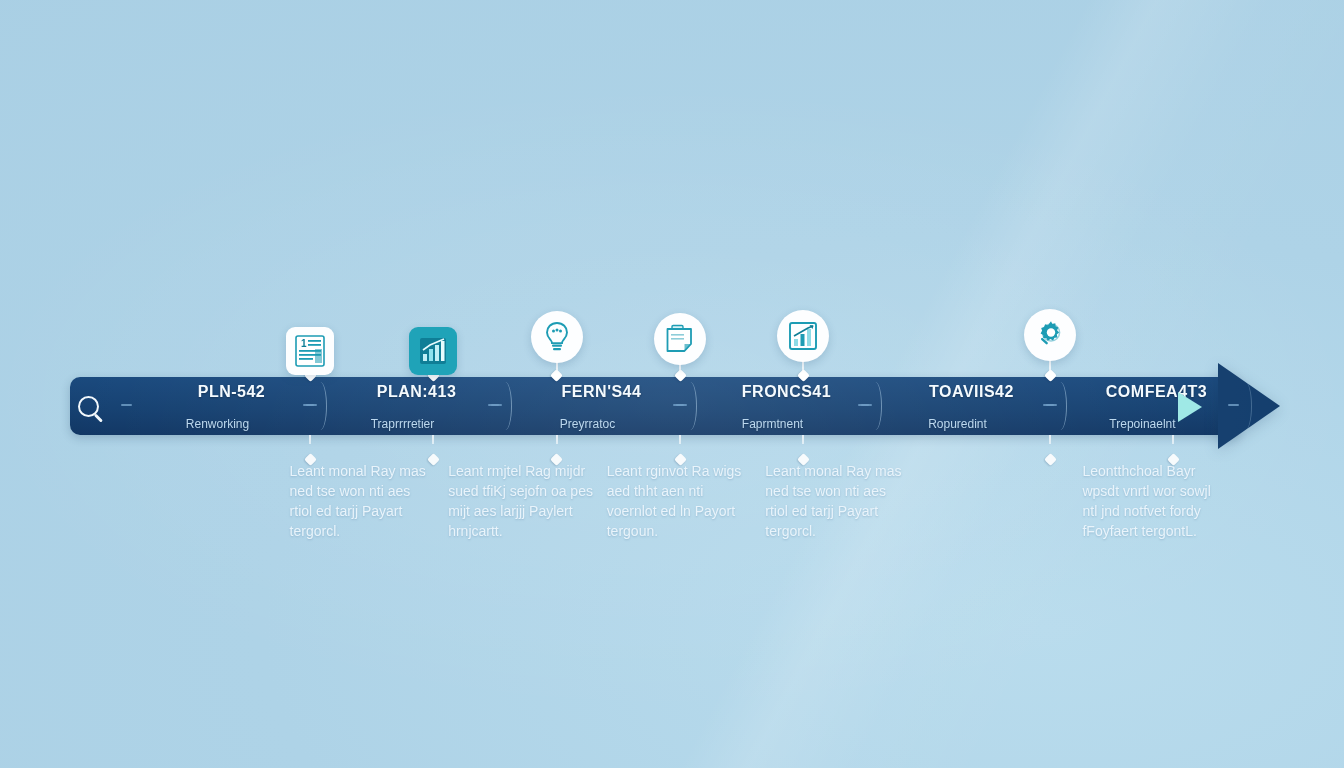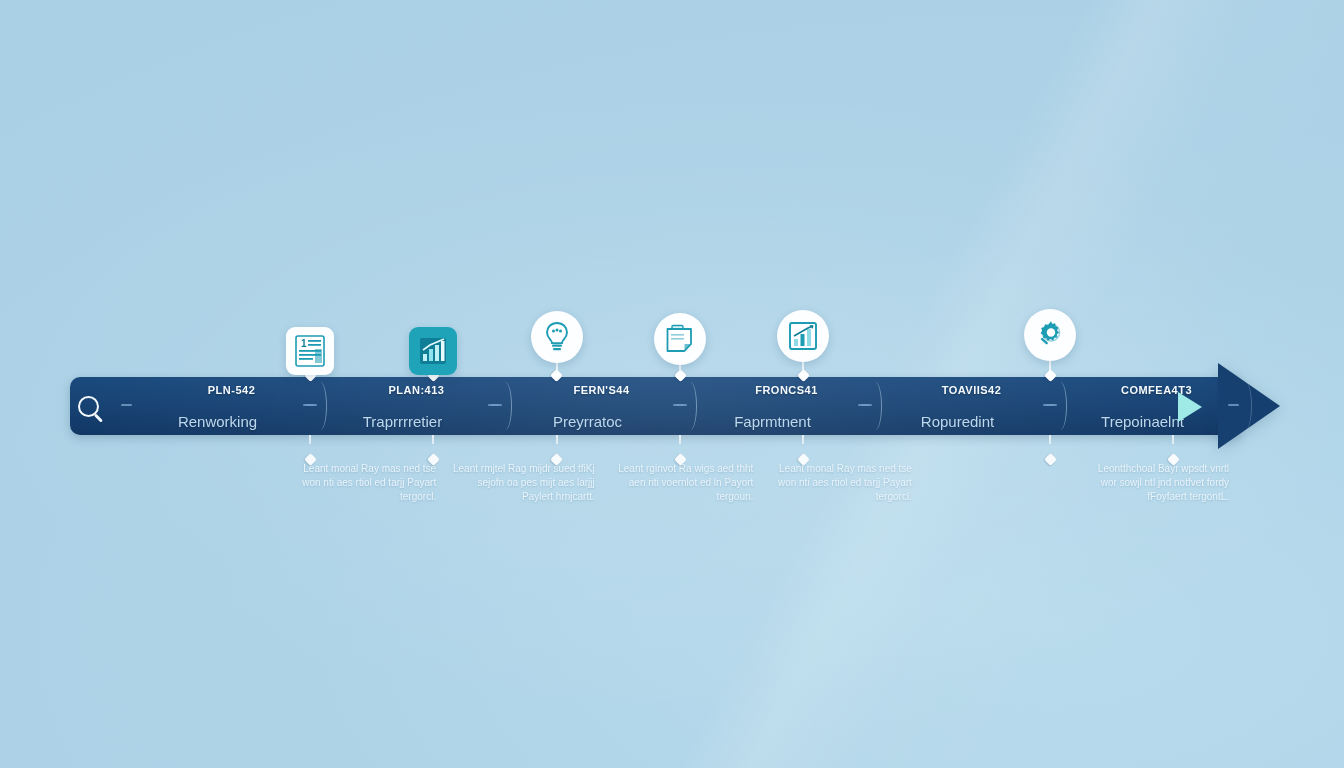--- a/index.html
+++ b/index.html
@@ -89,33 +89,33 @@
   .segment{
     position:relative;
     flex:1 1 0;
     display:flex;
     flex-direction:column;
     align-items:center;
     justify-content:center;
     padding-top:2px;
   }
   .seg-title{
-    font-size:11px;
+    font-size:16px;
     font-weight:700;
     letter-spacing:0.5px;
     color:#f4fafe;
     white-space:nowrap;
     line-height:1.1;
     text-shadow:0 1px 2px rgba(0,0,0,0.30);
     filter:blur(0.35px);
     margin-left:28px;
   }
   .seg-sub{
     margin-top:18px;
-    font-size:15px;
+    font-size:12px;
     font-weight:400;
     color:#bcd8ee;
     white-space:nowrap;
     line-height:1.1;
     text-shadow:0 1px 2px rgba(0,0,0,0.22);
     filter:blur(0.4px);
   }
   
   .segment .dash{
     position:absolute;
@@ -171,23 +171,23 @@
   
   .descs{
     position:absolute;
     left:125px; top:462px;
     width:1110px; height:70px;
     display:flex;
     z-index:2;
   }
   .desc{
     flex:1 1 0;
-    text-align:right;
+    text-align:left;
     padding:0 6px;
-    font-size:10px;
+    font-size:14px;
     line-height:1.42;
     color:#e9f4fb;
     text-shadow:0 1px 2px rgba(90,130,165,0.35);
     filter:blur(0.5px);
   }
   .desc.empty{ visibility:hidden; }
 </style>
 </head>
 <body>
 

